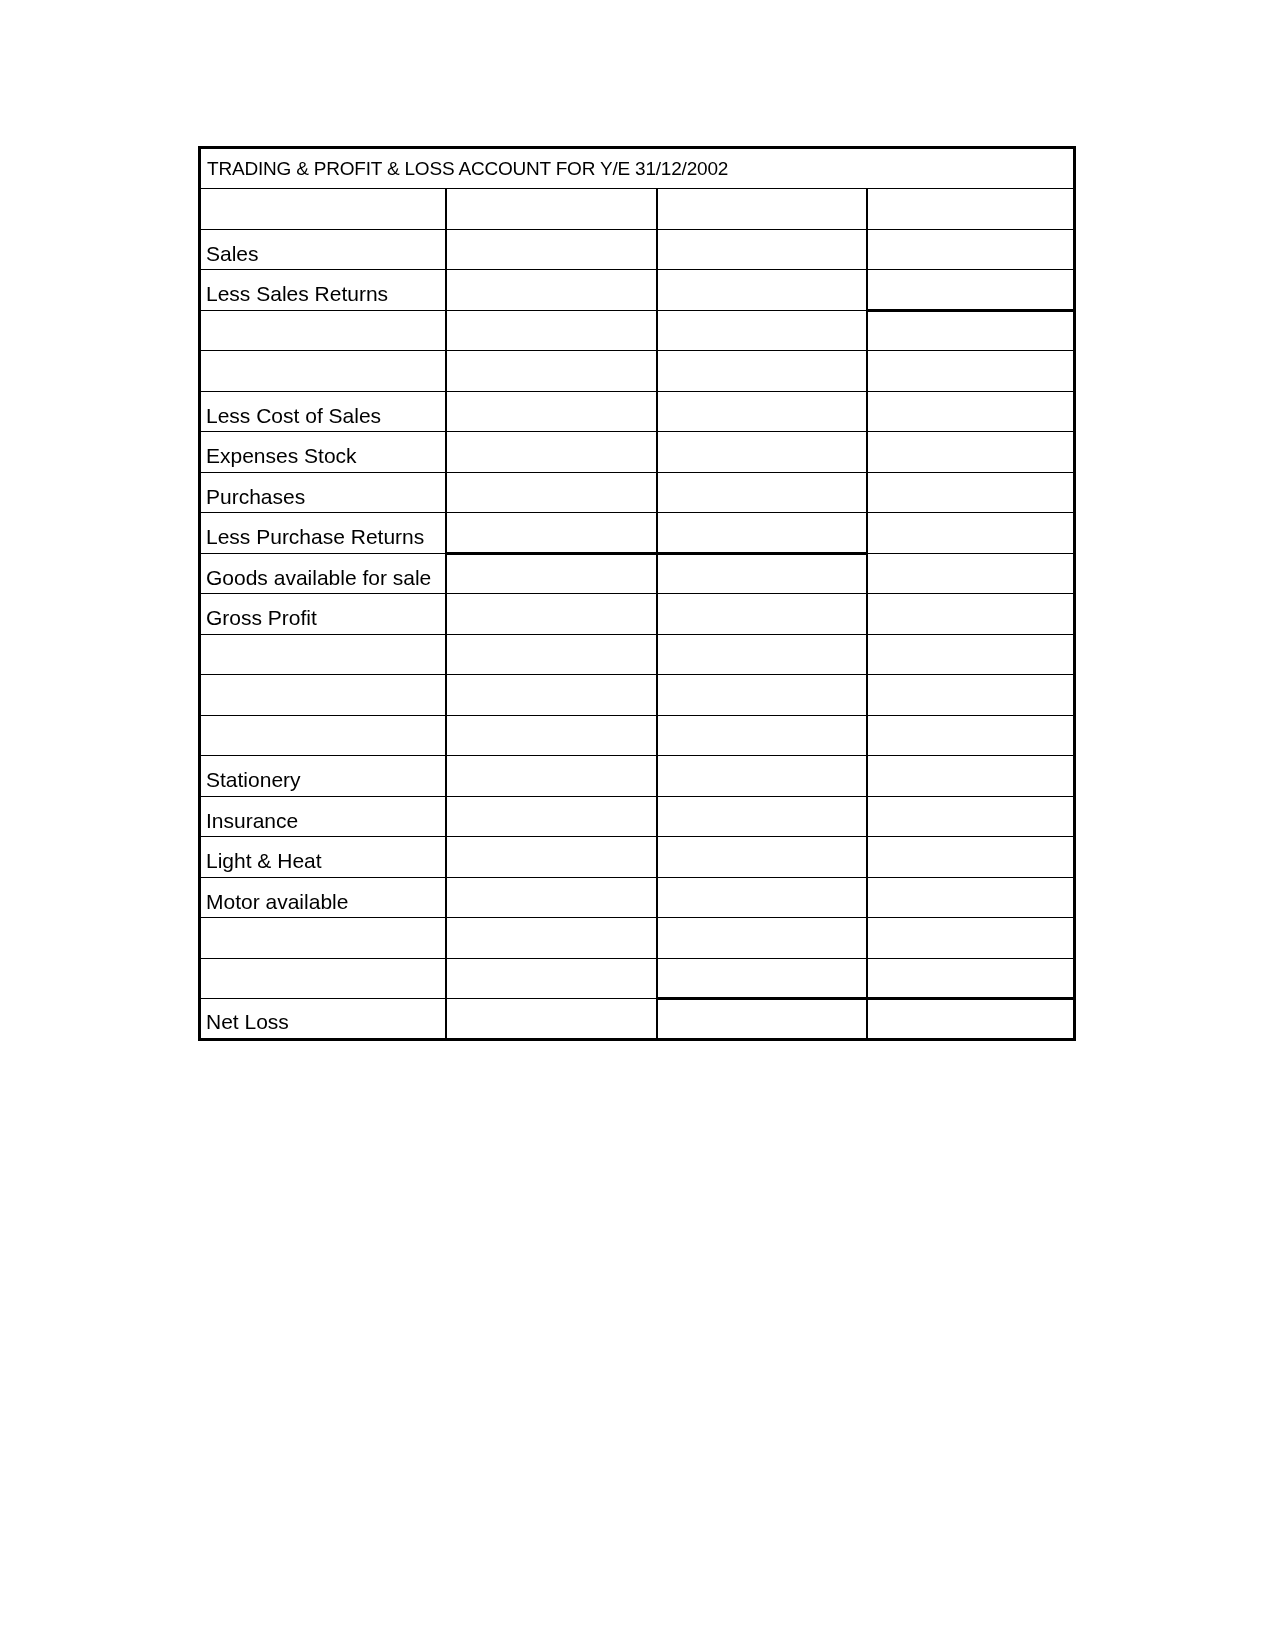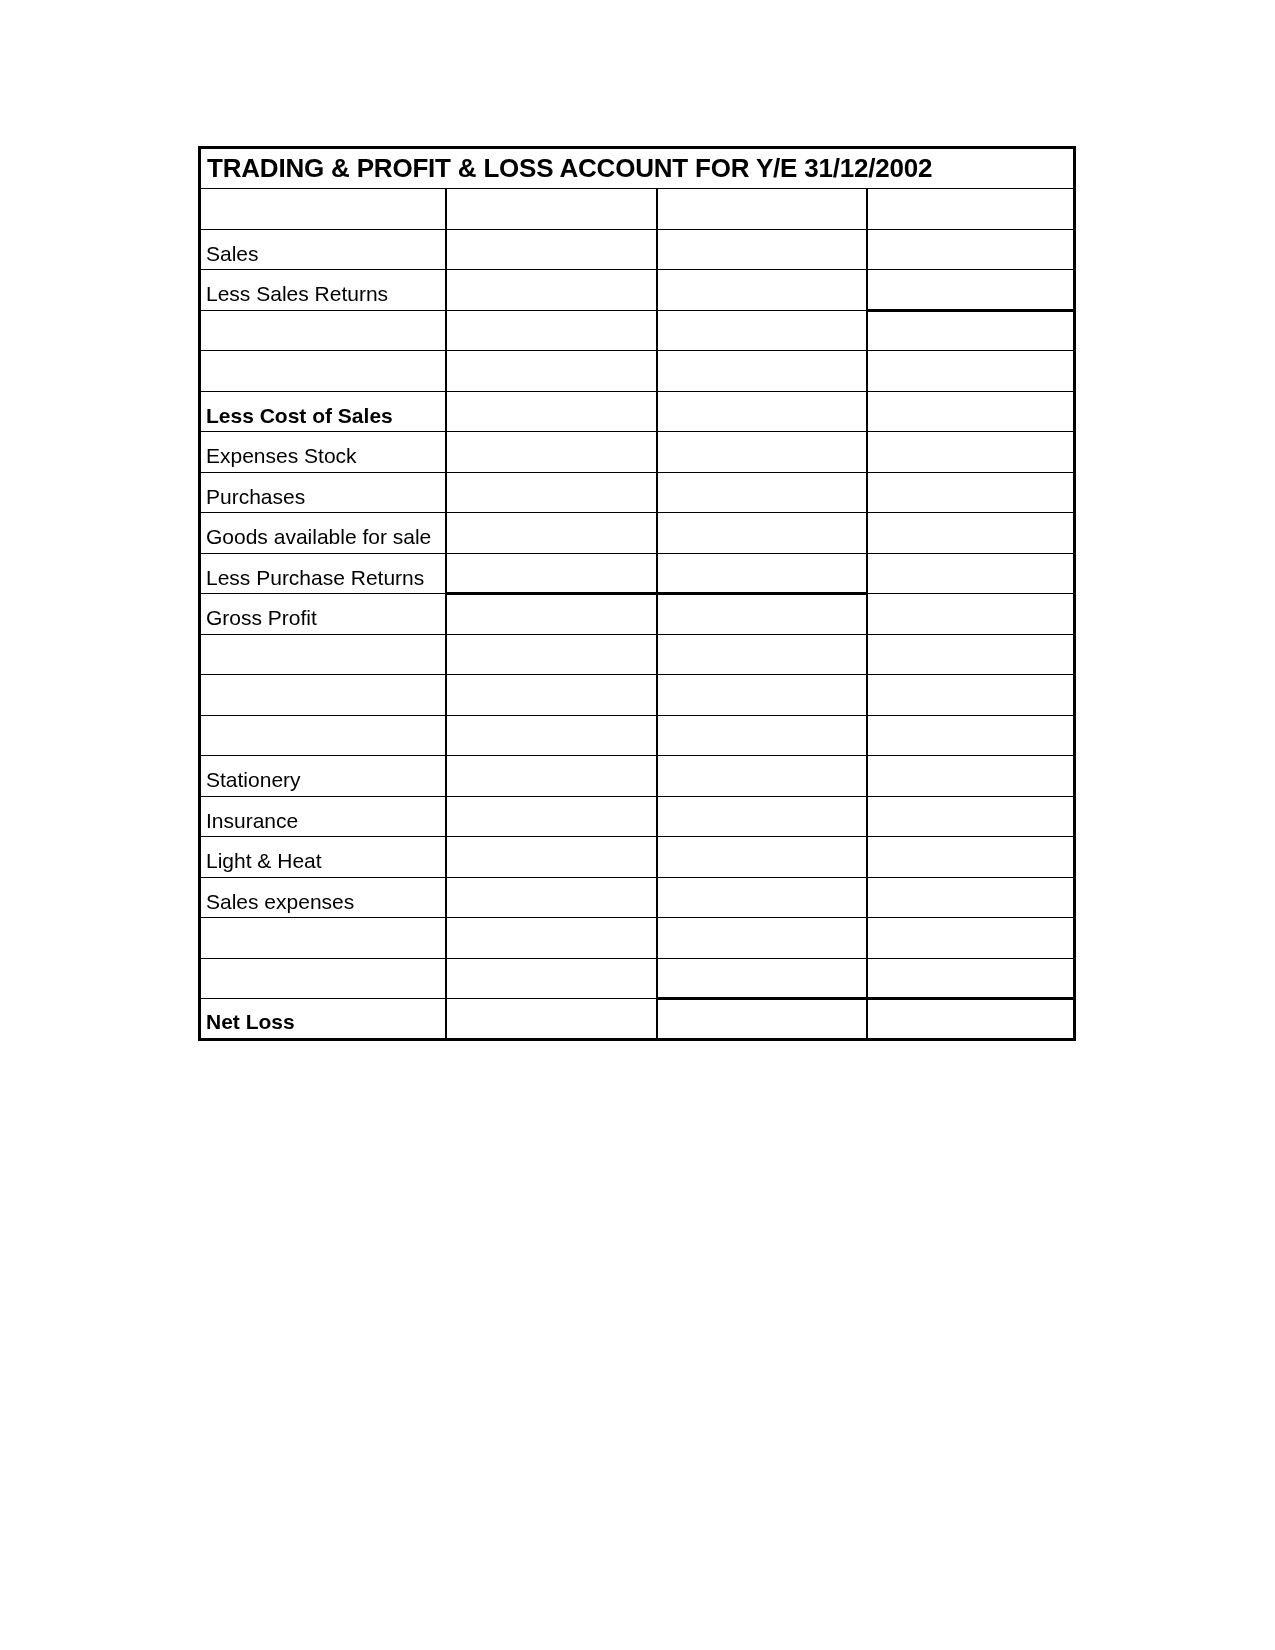--- a/index.html
+++ b/index.html
@@ -36,27 +36,27 @@
     font-size: 21px;
     line-height: 1.05;
     white-space: nowrap;
     overflow: hidden;
     box-sizing: border-box;
   }
   table.account td.title-cell {
     height: 41px;
     vertical-align: middle;
     padding: 2px 2px 2px 6px;
-    font-size: 26px;
-    font-weight: bold;
+    font-size: 19px;
+    font-weight: normal;
     letter-spacing: -0.2px;
     border: 1px solid #000000;
   }
   table.account td.bold {
-    font-weight: bold;
+    font-weight: normal;
   }
   table.account td.thick-bottom {
     border-bottom: 3px solid #000000;
   }
 </style>
 </head>
 <body>
 
 <div class="sheet">
   <table class="account">
@@ -112,32 +112,32 @@
           <td></td>
           <td></td>
         </tr>
         <tr>
           <td>Purchases</td>
           <td></td>
           <td></td>
           <td></td>
         </tr>
         <tr>
+          <td>Less Purchase Returns</td>
+          <td class="thick-bottom"></td>
+          <td class="thick-bottom"></td>
+          <td></td>
+        </tr>
+        <tr>
           <td>Goods available for sale</td>
           <td></td>
           <td></td>
           <td></td>
         </tr>
         <tr>
-          <td>Less Purchase Returns</td>
-          <td class="thick-bottom"></td>
-          <td class="thick-bottom"></td>
-          <td></td>
-        </tr>
-        <tr>
           <td>Gross Profit</td>
           <td></td>
           <td></td>
           <td></td>
         </tr>
         <tr>
           <td></td>
           <td></td>
           <td></td>
           <td></td>
@@ -166,21 +166,21 @@
           <td></td>
           <td></td>
         </tr>
         <tr>
           <td>Light &amp; Heat</td>
           <td></td>
           <td></td>
           <td></td>
         </tr>
         <tr>
-          <td>Sales expenses</td>
+          <td>Motor available</td>
           <td></td>
           <td></td>
           <td></td>
         </tr>
         <tr>
           <td></td>
           <td></td>
           <td></td>
           <td></td>
         </tr>

